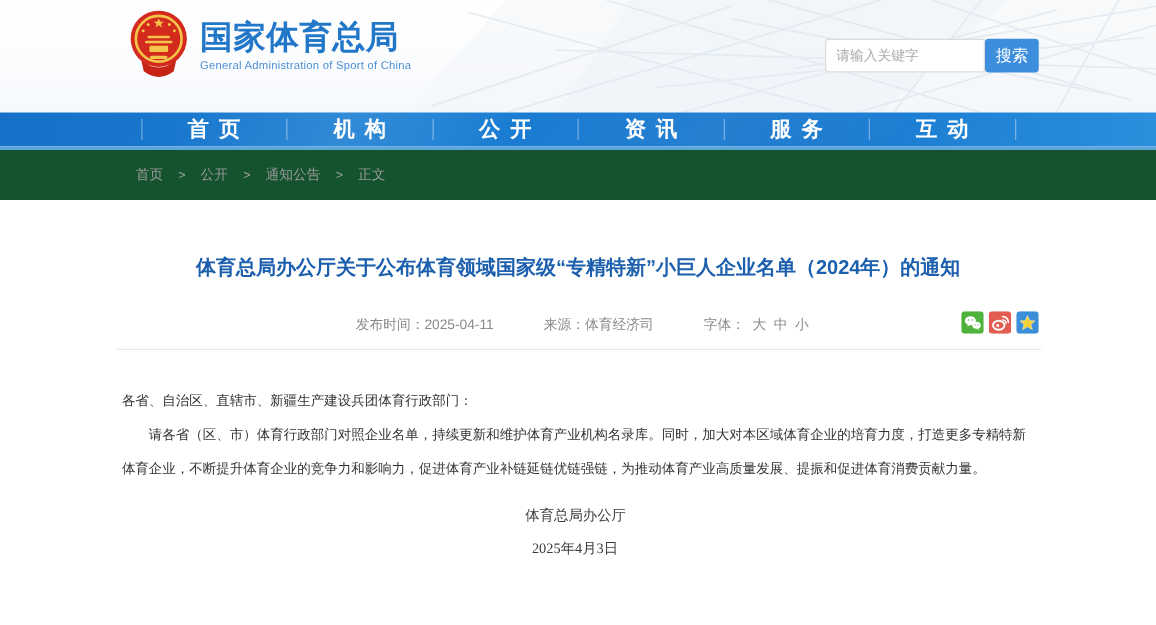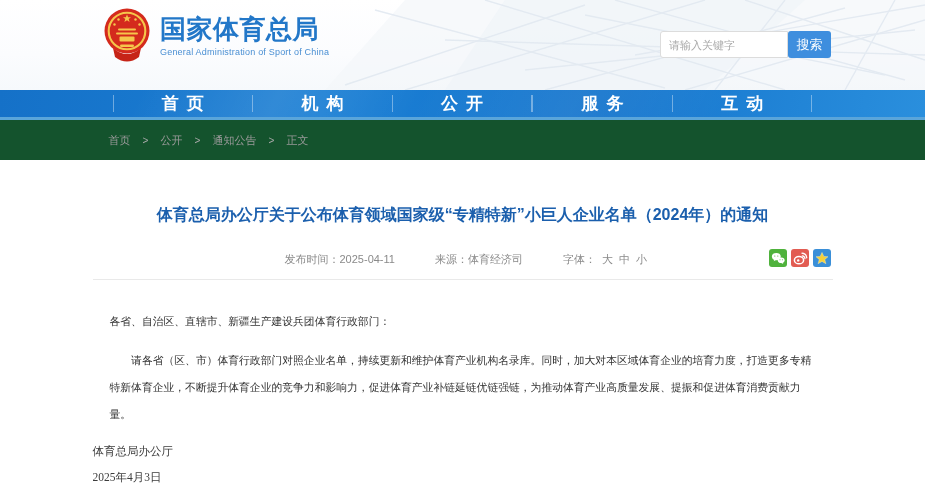--- a/index.html
+++ b/index.html
@@ -39,24 +39,24 @@
   .main { width:740px; margin:0 auto; position:relative; }
   .article-title { margin-top:42px; text-align:center; font-size:16px; font-weight:bold; color:#1b5fad; line-height:26px; padding:0 30px; }
 
   .meta-row { position:relative; margin-top:22px; padding:2px 0 12px 192px; display:flex; gap:40px; font-size:11px; color:#8a8a8a; border-bottom:1px solid #e9e9e9; align-items:center; }
   .meta-item .lbl { color:#8a8a8a; }
   .font-links span { cursor:pointer; margin-right:6px; }
   .share-icons { position:absolute; right:2px; top:-1px; display:flex; gap:4px; }
   .share-icons svg { width:18px; height:18px; cursor:pointer; display:block; }
 
   .body-text { margin-top:28px; font-family:"Liberation Serif","DejaVu Serif",serif; font-size:10.8px; line-height:27px; color:#333; padding:0 5px; }
-  .body-text p { margin:12px; }
+  .body-text p { margin:0; }
   .body-text p.indent { text-indent:2em; }
 
-  .signature { margin-top:16px; text-align:left; font-family:"Liberation Serif","DejaVu Serif",serif; font-size:11.5px; color:#3c3c3c; padding-right:4px; }
+  .signature { margin-top:16px; text-align:center; font-family:"Liberation Serif","DejaVu Serif",serif; font-size:11.5px; color:#3c3c3c; padding-right:4px; }
   .signature .sig-date { margin-top:11px; padding-right:1px; }
 </style>
 </head>
 <body>
 
 <div class="page">
 
   <div class="header">
     <svg class="header-pattern" viewBox="0 0 640 90" preserveAspectRatio="none">
       <polygon points="120,0 640,0 640,90 40,90" fill="#f3f6fa" opacity="0.7"></polygon>
@@ -108,20 +108,21 @@
 
   <div class="nav">
     <div class="nav-inner">
       <span class="nav-divider"></span>
       <a class="nav-item">首页</a>
       <span class="nav-divider"></span>
       <a class="nav-item">机构</a>
       <span class="nav-divider"></span>
       <a class="nav-item">公开</a>
       <span class="nav-divider"></span>
+      <a class="nav-item">资讯</a>
       <span class="nav-divider"></span>
       <a class="nav-item">服务</a>
       <span class="nav-divider"></span>
       <a class="nav-item">互动</a>
       <span class="nav-divider"></span>
     </div>
   </div>
 
   <div class="crumb-band">
     <div class="crumb">

